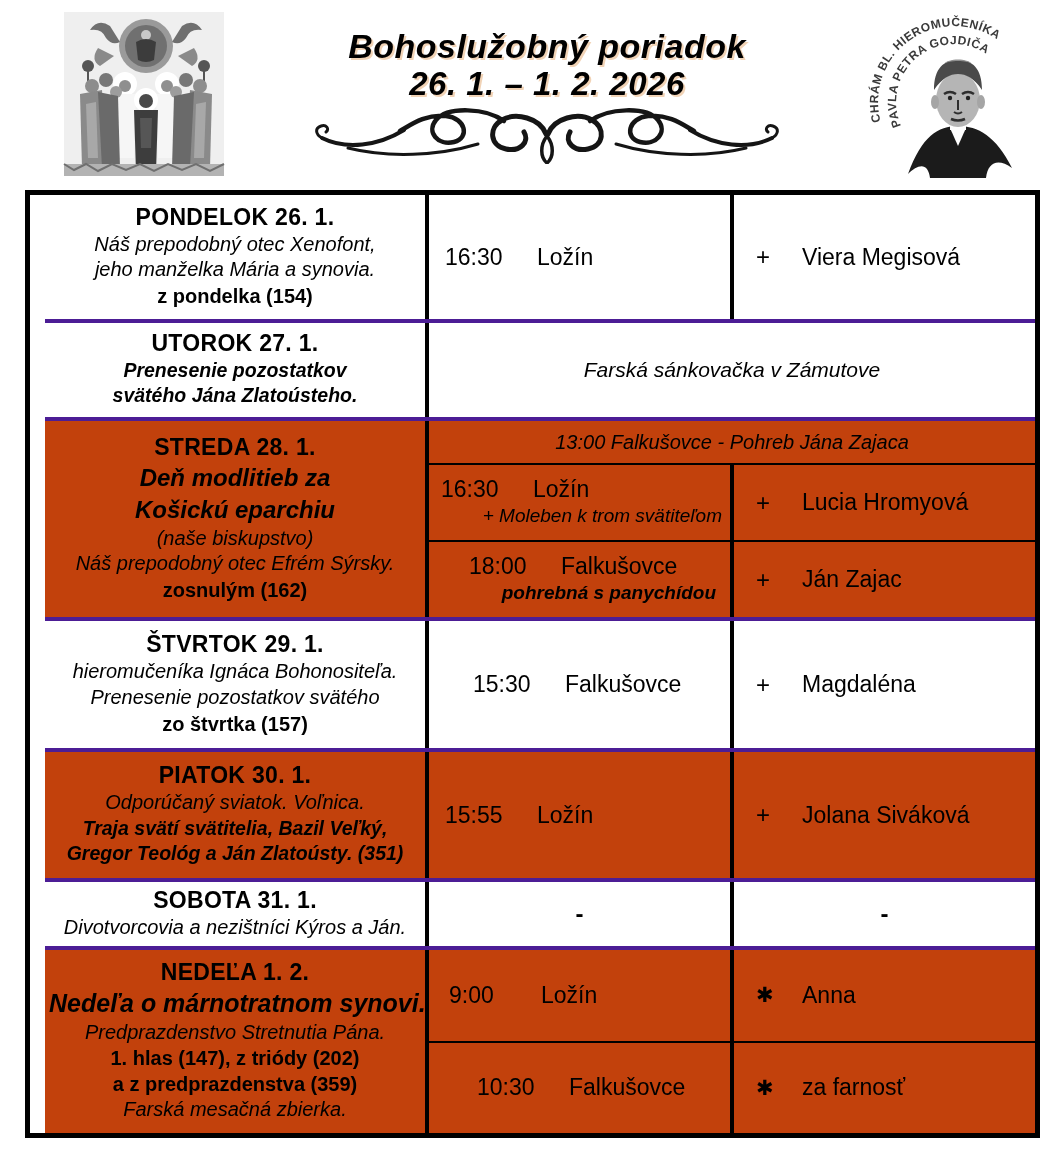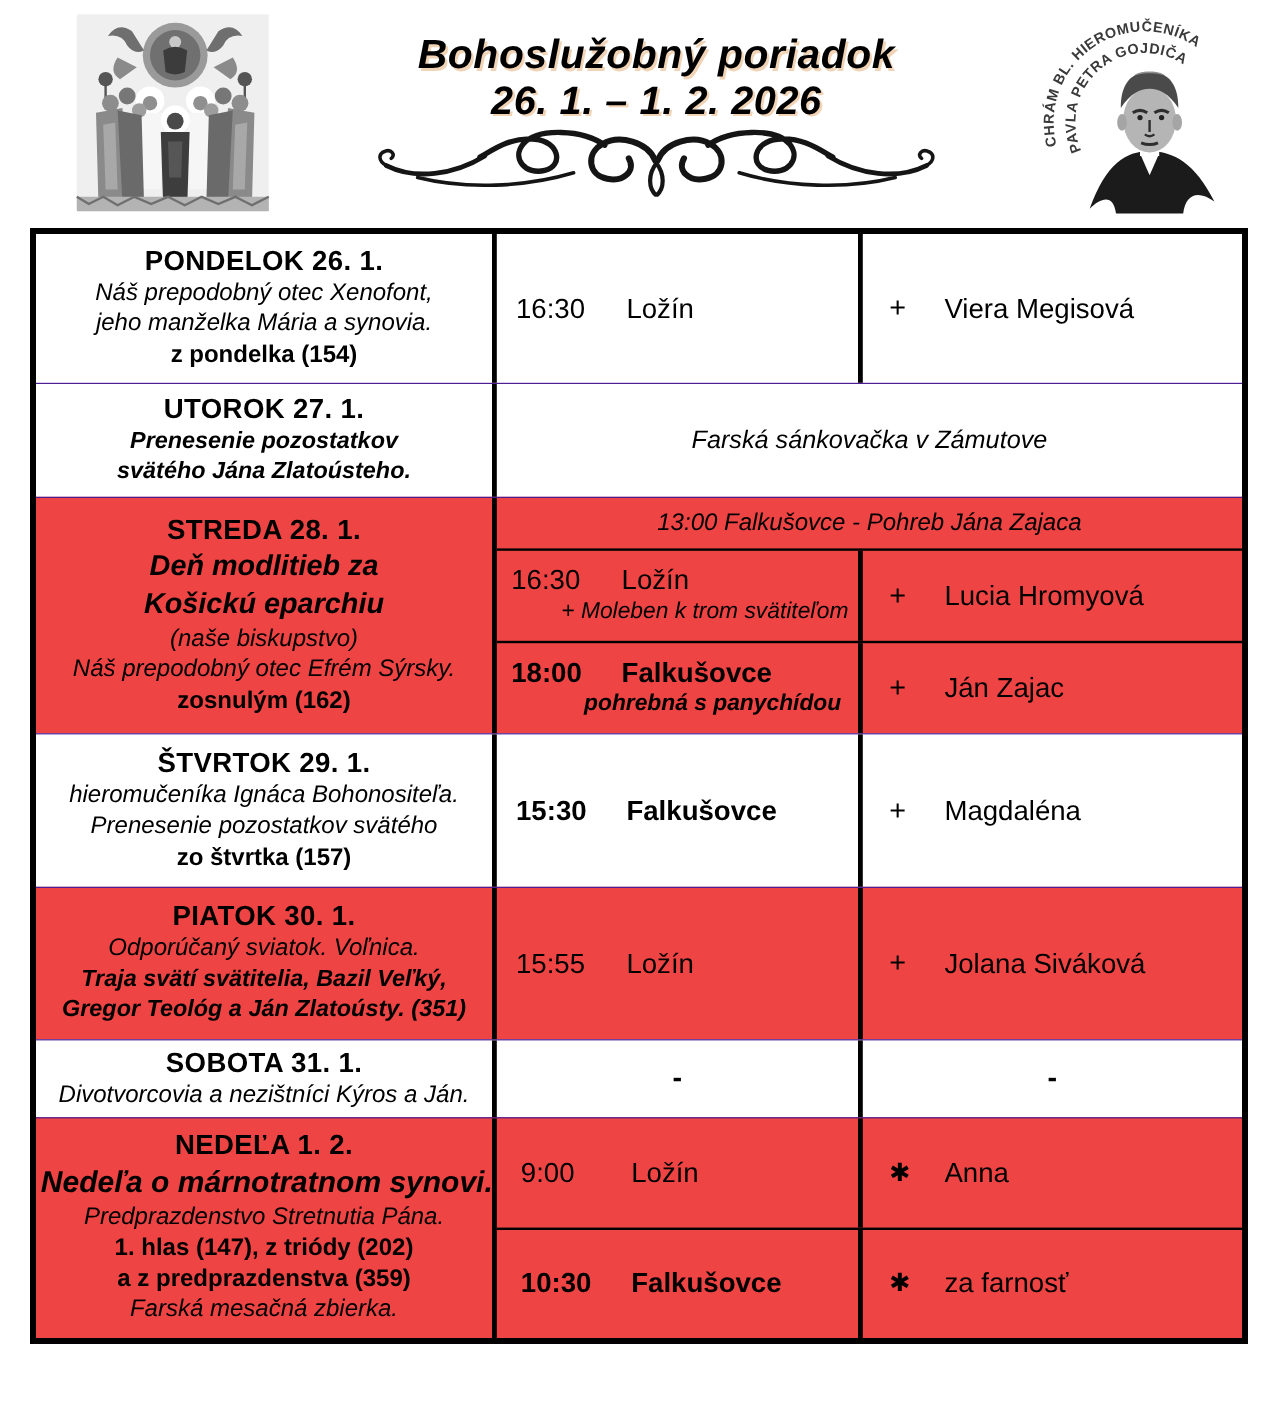--- a/index.html
+++ b/index.html
@@ -16,40 +16,40 @@
     text-shadow:2px 2px 0 rgba(217,140,63,.38);
   }
   .title-l2{
     font-size:33px;font-weight:bold;font-style:italic;line-height:1.1;letter-spacing:.5px;
     text-shadow:2px 2px 0 rgba(217,140,63,.38);
   }
   .flourish{margin-top:2px;}
   .stamp-wrap{flex:none;width:180px;height:170px;margin:10px 20px 0 0;}
 
   
-  .gtable{margin:0 24px 0 25px;border:5px solid #000;background:#fff;}
+  .gtable{margin:0 24px 0 25px;border:5px solid #000;background:#fff;padding-left:15px;}
   .row{display:grid;grid-template-columns:380px 305px 1fr;}
-  .row + .row{border-top:1px solid #4c1d95;}
-  .row.shaded{background:#ef4444;}
+  .row + .row{border-top:4px solid #4c1d95;}
+  .row.shaded{background:#c2410c;}
   .cell{box-sizing:border-box;min-width:0;}
   .bl{border-left:4px solid #000;}
   .r1{height:124px}.r2{height:94px}.r3{height:196px}.r4{height:127px}
   .r5{height:126px}.r6{height:64px}.r7{height:183px}
 
   .day{display:flex;flex-direction:column;justify-content:center;text-align:center;padding:2px 4px 4px;}
   .day-title{font-size:23px;font-weight:bold;letter-spacing:.3px;line-height:1.26;white-space:nowrap;}
   .d-it{font-size:20px;font-style:italic;line-height:1.28;white-space:nowrap;}
   .d-b{font-size:20px;font-weight:bold;line-height:1.3;white-space:nowrap;}
   .d-bi{font-size:19.5px;font-weight:bold;font-style:italic;line-height:1.3;white-space:nowrap;}
   .d-lg{font-size:24px;font-weight:bold;font-style:italic;line-height:1.32;white-space:nowrap;}
 
   .svc-cell{display:flex;flex-direction:column;justify-content:center;padding-left:16px;}
   .svc-line{font-size:23px;white-space:nowrap;}
   .svc-line .t{display:inline-block;width:92px;}
-  .svc-line.bold{font-weight:bold;}
+  .svc-line.bold{font-weight:normal;margin-left:28px;}
   .svc-note{font-size:19px;font-style:italic;text-align:right;padding-right:8px;line-height:1.35;white-space:nowrap;}
   .svc-note.bold{font-weight:bold;padding-right:14px;text-align:right;}
 
   .int-cell{display:flex;align-items:center;padding-left:22px;font-size:23px;}
   .int-sym{display:inline-block;width:46px;font-size:24px;}
   .int-sym.star{font-size:21px;}
   .int-name{white-space:nowrap;}
 
   .event-cell{display:flex;align-items:center;justify-content:center;font-size:21px;font-style:italic;}
   .dash-cell{display:flex;align-items:center;justify-content:center;font-size:24px;font-weight:bold;}

